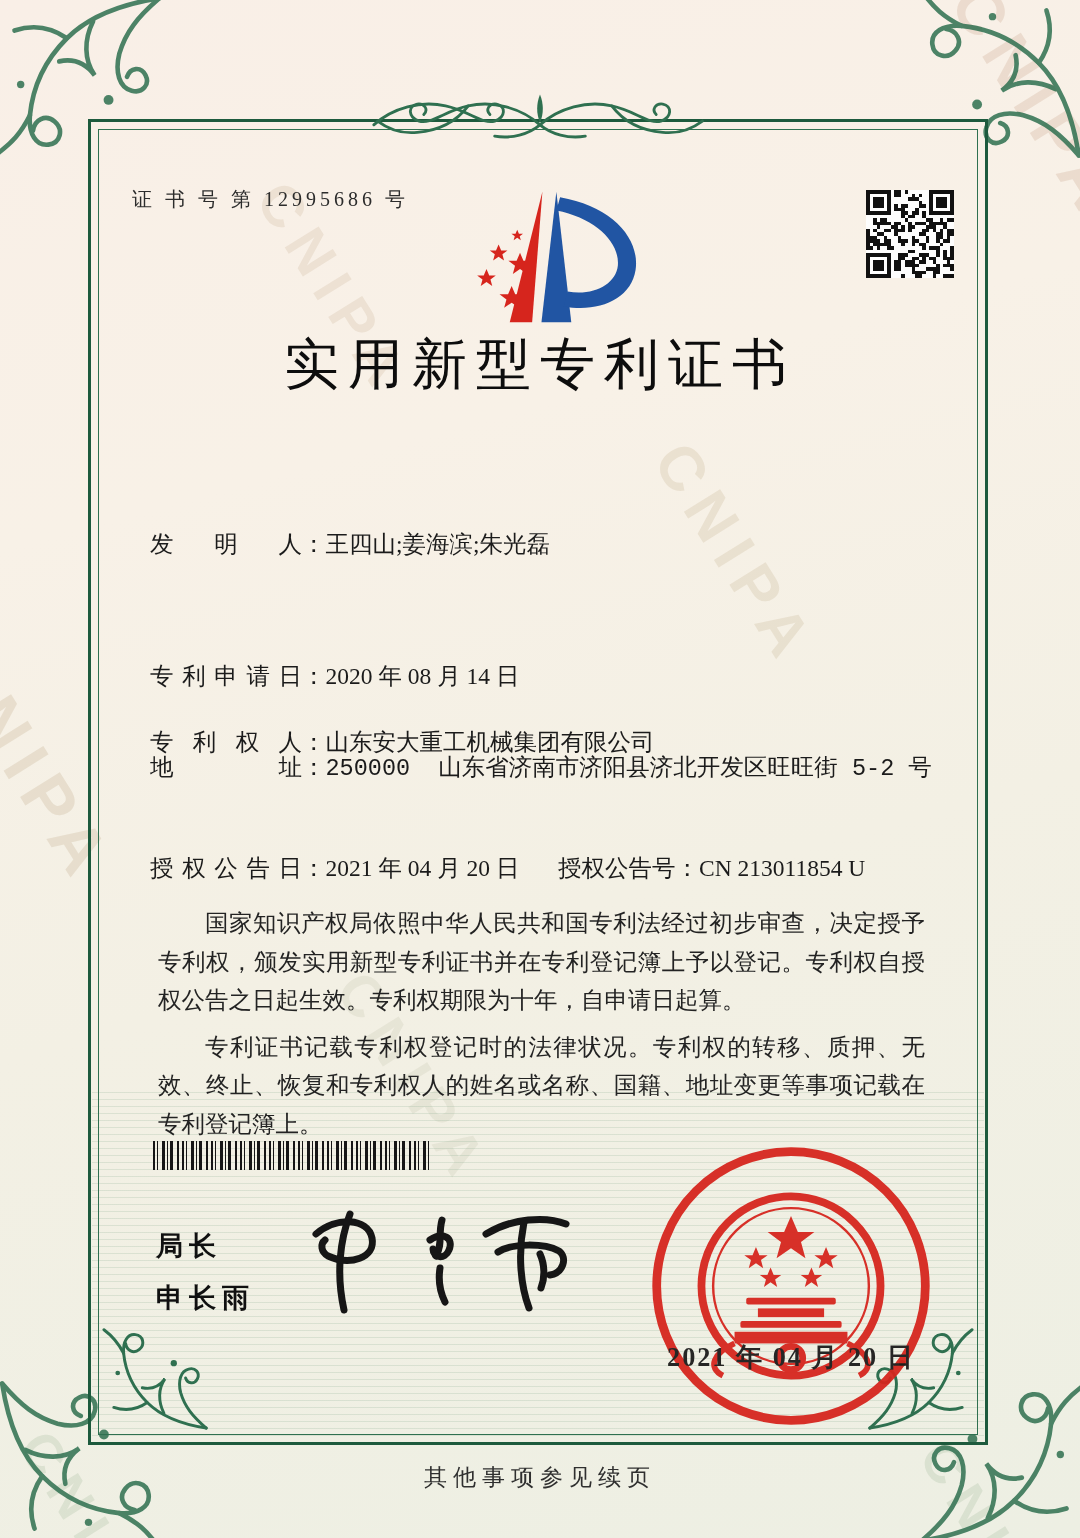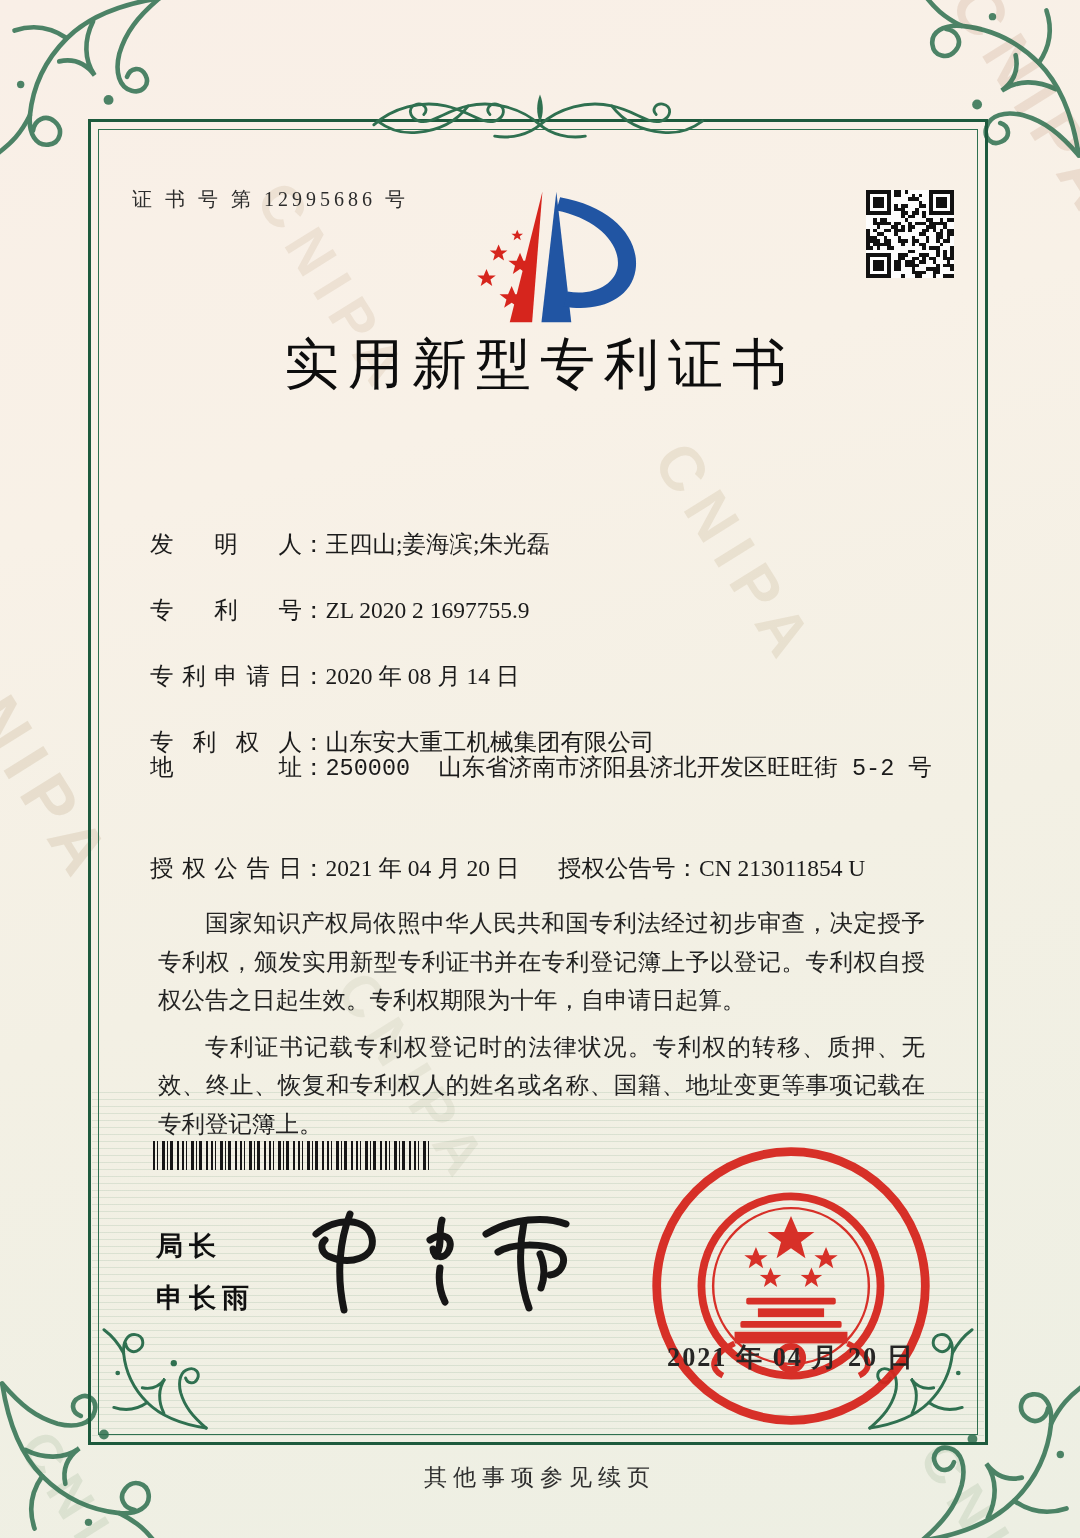--- a/index.html
+++ b/index.html
@@ -335,23 +335,20 @@
       <rect x="0" y="18" width="7" height="7" fill="#111"></rect>
       <rect x="1" y="19" width="5" height="5" fill="#fff"></rect>
       <rect x="2" y="20" width="3" height="3" fill="#111"></rect>
     </svg>
 
   <div class="title">实用新型专利证书</div>
 
   <div class="frow" style="top:528px;">
     <span class="flabel">发明人</span><span>：</span><span class="fval">王四山;姜海滨;朱光磊</span>
   </div>
-  <div class="frow" style="top:594px;">
-    <span class="flabel">专利号</span><span>：</span><span class="fval">ZL 2020 2 1697755.9</span>
-  </div>
   <div class="frow" style="top:660px;">
     <span class="flabel">专利申请日</span><span>：</span><span class="fval">2020 年 08 月 14 日</span>
   </div>
   <div class="frow" style="top:726px;">
     <span class="flabel">专利权人</span><span>：</span><span class="fval">山东安大重工机械集团有限公司</span>
   </div>
   <div class="frow" style="top:751px;font-family:Liberation Mono, monospace;">
     <span class="flabel">地址</span><span>：</span><span class="fval">250000  山东省济南市济阳县济北开发区旺旺街 5-2 号</span>
   </div>
   <div class="frow" style="top:852px;">

